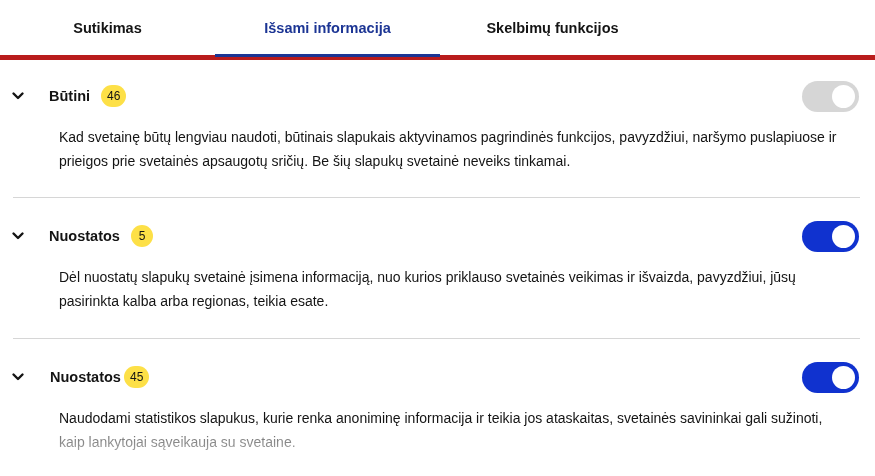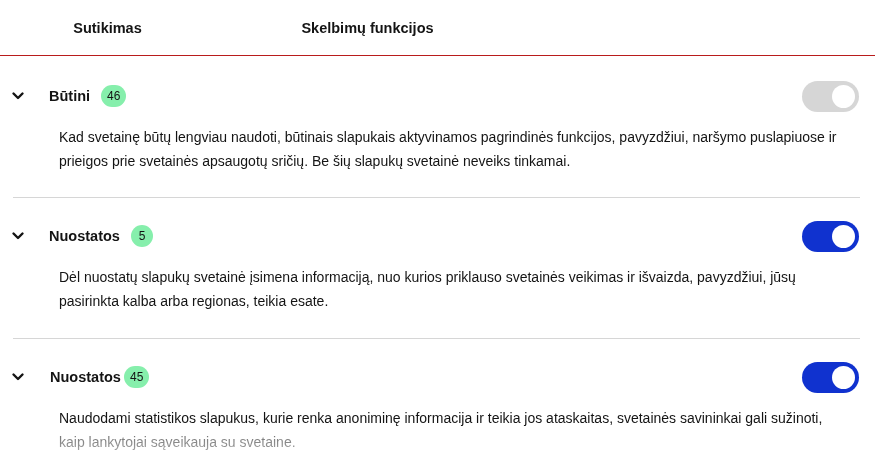--- a/index.html
+++ b/index.html
@@ -13,23 +13,22 @@
     overflow: hidden;
     position: relative;
     font-family: "Liberation Sans", sans-serif;
     color: #141414;
   }
   .tabs {
     position: absolute;
     left: 0; top: 0;
     width: 875px;
     height: 55px;
-    border-bottom: 1px solid #b91c1c;
+    border-bottom: 5px solid #b91c1c;
     display: flex;
-    gap: 40px;
   }
   .tab {
     position: relative;
     width: 225px;
     height: 55px;
     display: flex;
     align-items: center;
     justify-content: center;
     font-size: 14.5px;
     font-weight: bold;
@@ -77,21 +76,21 @@
     color: #141414;
   }
   .badge {
     position: absolute;
     top: 5px;
     height: 22px;
     min-width: 22px;
     padding: 0 6px;
     box-sizing: border-box;
     border-radius: 11px;
-    background: #86efac;
+    background: #fde047;
     font-size: 12px;
     line-height: 22px;
     text-align: center;
     color: #141414;
   }
   .toggle {
     position: absolute;
     left: 802px;
     top: 1px;
     width: 57px;
@@ -134,20 +133,21 @@
     height: 46px;
     background: linear-gradient(to bottom, rgba(255,255,255,0.35), rgba(255,255,255,0.9));
     pointer-events: none;
   }
 </style>
 </head>
 <body>
 
 <div class="tabs">
   <div class="tab t0">Sutikimas</div>
+  <div class="tab t1 active">Išsami informacija</div>
   <div class="tab t2">Skelbimų funkcijos</div>
 </div>
 
 <div class="section" style="top:80px;">
   <div class="section-head">
     <svg class="chevron" viewBox="0 0 14 14">
       <path d="M2.5 4.5 L7 9 L11.5 4.5" fill="none" stroke="#141414" stroke-width="2.4" stroke-linecap="round" stroke-linejoin="round"></path>
     </svg>
     <span class="title">Būtini</span>
     <span class="badge" style="left:101px;">46</span>

